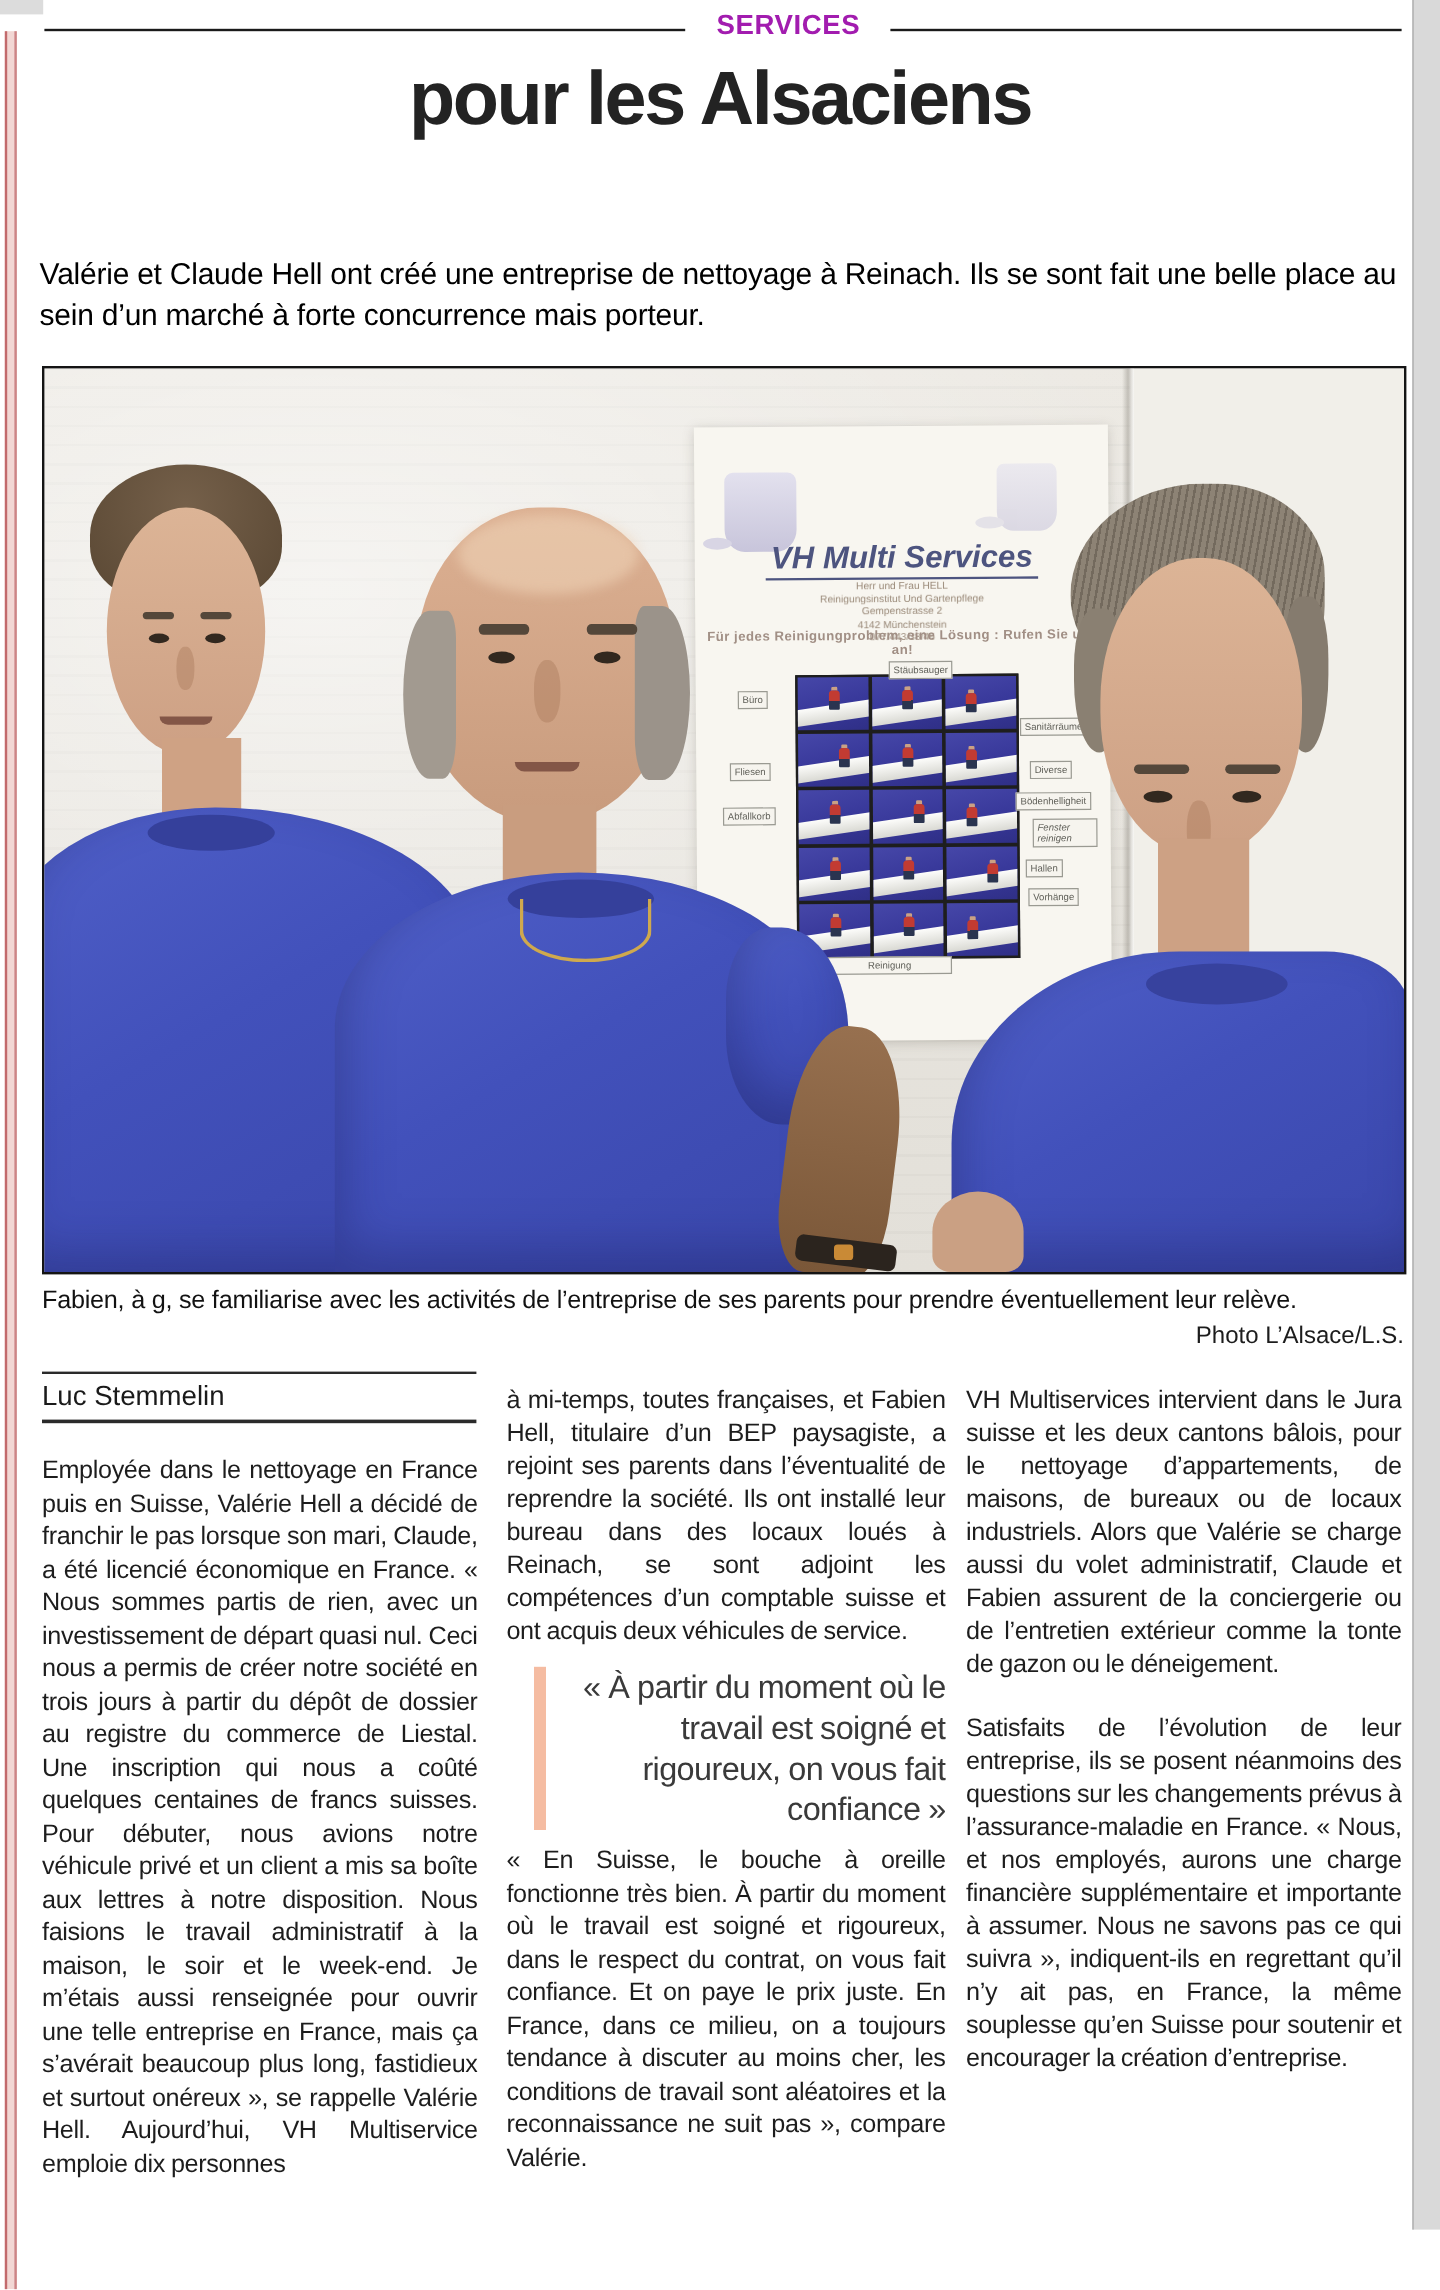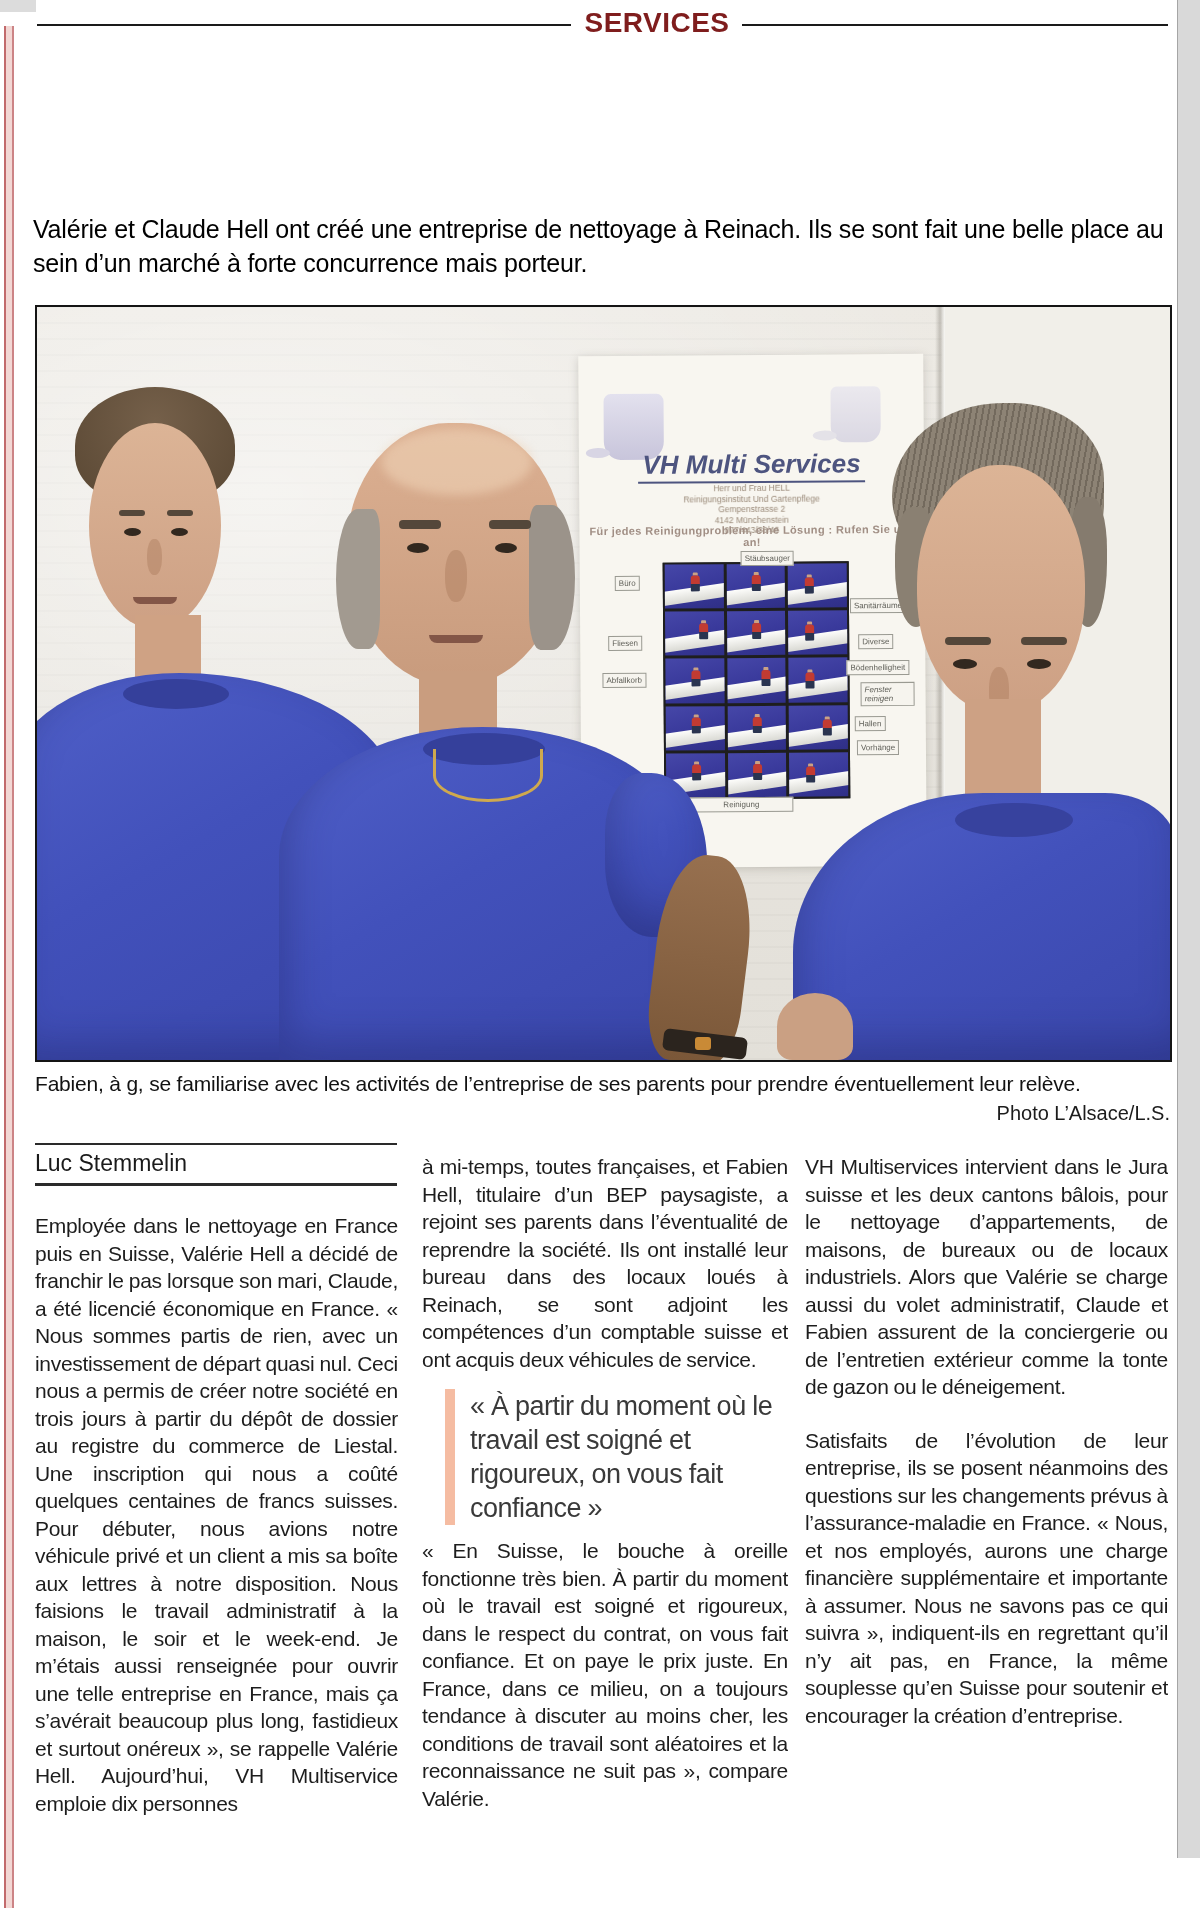--- a/index.html
+++ b/index.html
@@ -9,22 +9,22 @@
 
   
   .edge-topleft{left:0;top:0;width:36px;height:12px;background:#dcdcdc;}
   .edge-left{left:4px;top:26px;width:6px;height:1882px;
              border-left:2px solid #c26a6c;border-right:2px solid #cc8486;background:#f2d7d4;}
   .edge-right{left:1177px;top:0;width:23px;height:1858px;background:#d9d9d9;border-left:1px solid #a5a5a5;}
 
   
   .rule-l{left:37px;top:24px;width:534px;height:2px;background:#1a1a1a;}
   .rule-r{left:742px;top:24px;width:426px;height:2px;background:#1a1a1a;}
-  .services{left:572px;top:7px;width:170px;text-align:center;font-size:28px;font-weight:bold;
-            color:#7f1d1d;letter-spacing:.5px;}
+  .services{left:572px;top:7px;width:170px;text-align:center;font-size:23px;font-weight:bold;
+            color:#a21caf;letter-spacing:.5px;}
 
   
   .title{left:0;top:46px;width:1200px;text-align:center;font-size:63px;line-height:72px;
          font-weight:bold;color:#232323;letter-spacing:-2px;}
   .lede{left:33px;top:212px;width:1140px;font-size:25px;line-height:34px;color:#000000;letter-spacing:-.2px;}
 
   
   .photo{left:35px;top:305px;width:1133px;height:753px;border:2px solid #141414;overflow:hidden;
          background:
            radial-gradient(ellipse at 20% 25%, rgba(255,255,255,.55), transparent 60%),
@@ -123,40 +123,41 @@
 
   
   .col{font-size:21px;line-height:27.5px;text-align:justify;color:#1d1d1d;
        letter-spacing:-.3px;word-spacing:-.5px;overflow:hidden;}
   .col p{margin:0;}
   .col1{left:35px;top:1212px;width:363px;height:648px;}
   .col2{left:422px;top:1153px;width:366px;height:716px;}
   .col3{left:805px;top:1153px;width:363px;height:716px;}
   .col3 .p2{margin-top:26px;}
   .pullquote{position:relative;margin:12px 0 8px;padding:4px 0 4px 48px;
-             font-size:27px;line-height:34px;color:#3a3a3a;text-align:left;
+             font-size:27px;line-height:34px;color:#3a3a3a;text-align:right;
              letter-spacing:-.5px;}
   .pullquote::before{content:"";position:absolute;left:23px;top:4px;bottom:4px;width:10px;background:#f5bca2;}
 
   .footer-code{left:320px;top:1946px;width:150px;text-align:center;font-size:22px;color:#4c1d95;}
 </style>
 </head>
 <body>
 
 <div class="page">
 
   <div class="abs edge-topleft"></div>
   <div class="abs edge-left"></div>
   <div class="abs edge-right"></div>
 
   <div class="abs rule-l"></div>
   <div class="abs services">SERVICES</div>
   <div class="abs rule-r"></div>
 
   <div class="abs title">
+    <div>pour les Alsaciens</div>
   </div>
   <div class="abs lede">Valérie et Claude Hell ont créé une entreprise de nettoyage à Reinach. Ils se sont fait une belle place au sein d’un marché à forte concurrence mais porteur.</div>
 
   <div class="abs photo">
     <div class="abs wall-right"></div>
     <div class="abs wall-corner"></div>
 
     <div class="abs poster">
       <div class="abs bucket b1"></div>
       <div class="abs bucket b2"></div>

